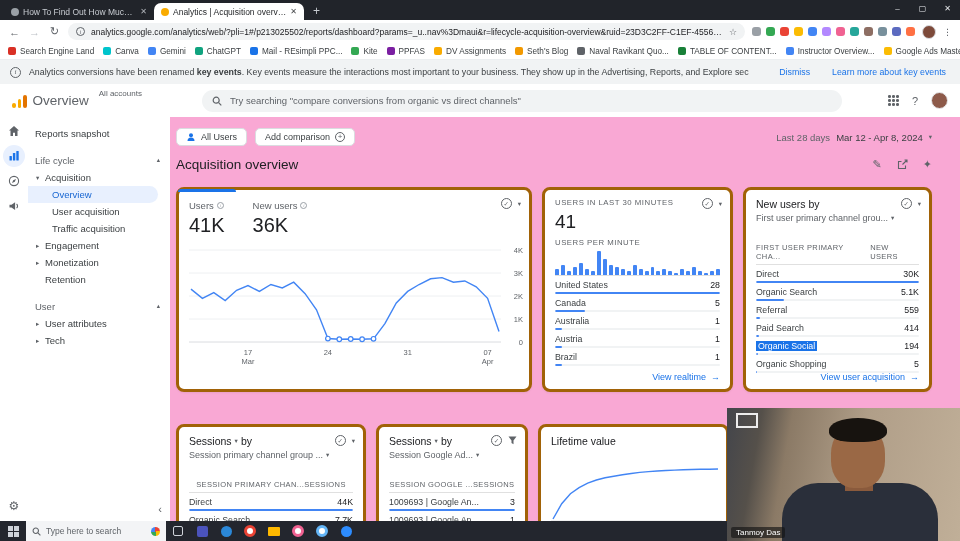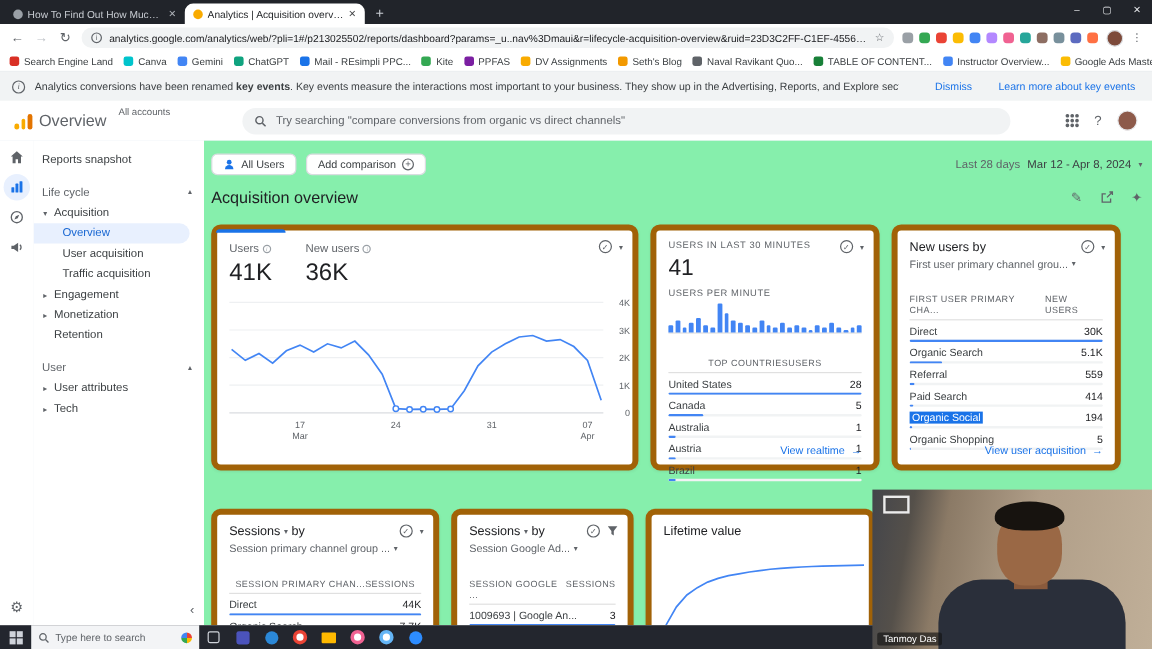--- a/index.html
+++ b/index.html
@@ -67,37 +67,37 @@
 .rail-gear{position:absolute;bottom:8px;left:0;width:28px;text-align:center;color:#5f6368;font-size:12px}
 .nav{position:absolute;left:28px;top:0;bottom:0;width:142px;background:#fff;padding-top:8px;overflow:hidden}
 .nav-item{height:17px;display:flex;align-items:center;font-size:9.5px;color:#3c4043;padding-left:7px}
 .nav-item .caret{width:9px;font-size:6.5px;color:#5f6368;flex:0 0 auto}
 .nav-item.grp{padding-left:8px}
 .nav-child{padding-left:24px}
 .nav-child.active{background:#e8f0fe;color:#1967d2;border-radius:0 13px 13px 0;margin-right:12px}
 .nav-section{height:18px;display:flex;align-items:center;font-size:9.5px;color:#5f6368;padding-left:7px;margin-top:9px}
 .nav-section .chev{margin-left:auto;margin-right:10px;font-size:6.5px;color:#5f6368}
 .nav-collapse{position:absolute;bottom:6px;right:8px;color:#5f6368;font-size:11px}
-.main{position:absolute;left:170px;top:0;right:0;bottom:0;background:#86efac;padding:10px 8px 0 6px;overflow:hidden}
+.main{position:absolute;left:170px;top:0;right:0;bottom:0;background:#f9a8d4;padding:10px 28px 0 6px;overflow:hidden}
 
 
 .chips-row{display:flex;align-items:center;gap:8px;height:20px}
 .chip{display:flex;align-items:center;gap:5px;height:18px;padding:0 9px;border:1px solid #dadce0;border-radius:5px;background:#fff;font-size:9px;color:#3c4043}
 .plus-ic{width:10px;height:10px;border:1px solid #5f6368;border-radius:50%;font-size:8px;line-height:8px;text-align:center;color:#5f6368}
 .date-row{margin-left:auto;display:flex;align-items:center;gap:6px;font-size:9.5px;color:#5f6368}
 .date-range-txt{color:#3c4043}
 .small-caret{font-size:6.5px;color:#5f6368}
 .title-row{display:flex;align-items:center;margin-top:8px;height:18px}
 .page-title{font-size:13.5px;font-weight:400;color:#202124}
 .title-icons{margin-left:auto;display:flex;align-items:center;gap:15px;color:#5f6368;font-size:11px}
 
 
 .cards-row{display:flex;gap:10px;margin-top:14px}
 .cards-row2{display:flex;gap:10px;margin-top:32px}
-.card{background:#fff;border:5px solid #a16207;border-radius:8px;position:relative;box-shadow:0 1px 2px rgba(60,64,67,.08)}
+.card{background:#fff;border:3px solid #a16207;border-radius:8px;position:relative;box-shadow:0 1px 2px rgba(60,64,67,.08)}
 .card.users{width:356px;height:205px;padding:8px 10px}
 .card.rt{width:191px;height:205px;padding:8px 10px}
 .card.nu{width:191px;height:205px;padding:8px 10px}
 .card.s1{width:190px;height:170px;padding:8px 10px}
 .card.s2{width:152px;height:170px;padding:8px 10px}
 .card.ltv{width:191px;height:170px;padding:8px 10px}
 .card-ctrl{position:absolute;top:8px;right:8px;display:flex;align-items:center;gap:6px;color:#5f6368}
 .chk{width:11px;height:11px;border:1px solid #5f6368;border-radius:50%;display:flex;align-items:center;justify-content:center;font-size:6.5px;color:#5f6368}
 .ctrl-caret{font-size:6.5px}
 .tab-indicator{position:absolute;top:-1px;left:-1px;width:58px;height:3px;background:#1a73e8;border-radius:3px 3px 0 0}
@@ -509,24 +509,20 @@
               <div class="rt-bar" style="height: 4px;"></div>
               <div class="rt-bar" style="height: 2px;"></div>
               <div class="rt-bar" style="height: 6px;"></div>
               <div class="rt-bar" style="height: 4px;"></div>
               <div class="rt-bar" style="height: 8px;"></div>
               <div class="rt-bar" style="height: 4px;"></div>
               <div class="rt-bar" style="height: 2px;"></div>
               <div class="rt-bar" style="height: 4px;"></div>
               <div class="rt-bar" style="height: 6px;"></div>
             </div>
-          <div class="thead">
-            <span>TOP COUNTRIES</span>
-            <span>USERS</span>
-          </div>
           <div id="rt-rows">
               <div class="trow">
                 <div class="trow-top">
                   <span class="trow-label">United States</span>
                   <span class="trow-val">28</span>
                 </div>
                 <div class="trow-track">
                   <div class="trow-fill" style="width: 100%;"></div>
                 </div>
               </div>

